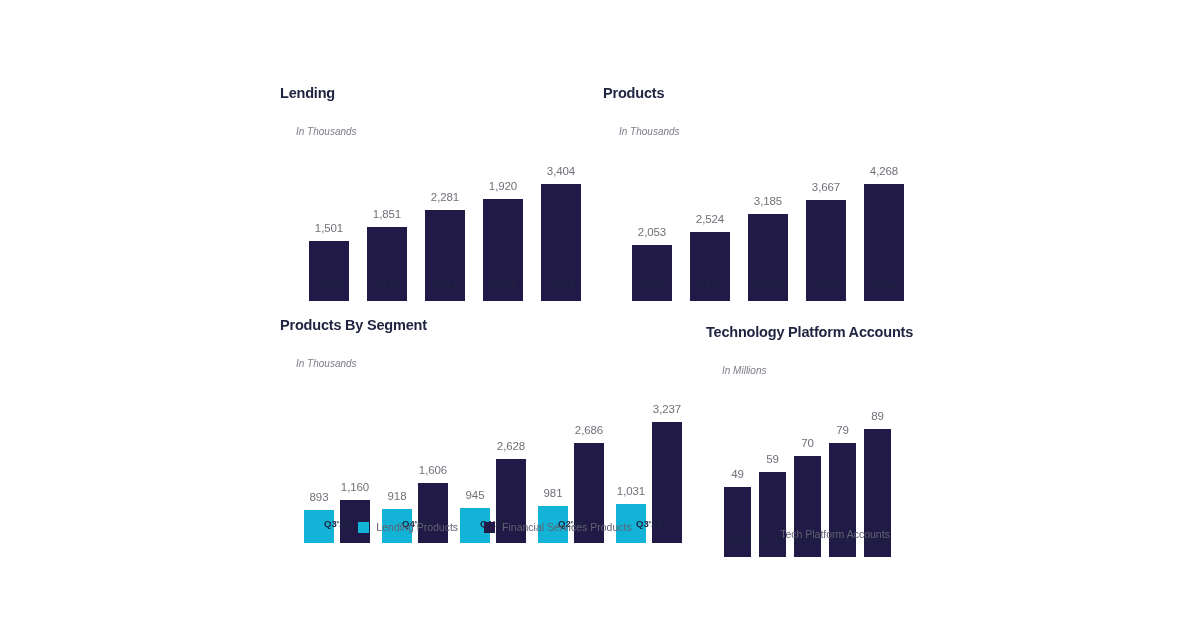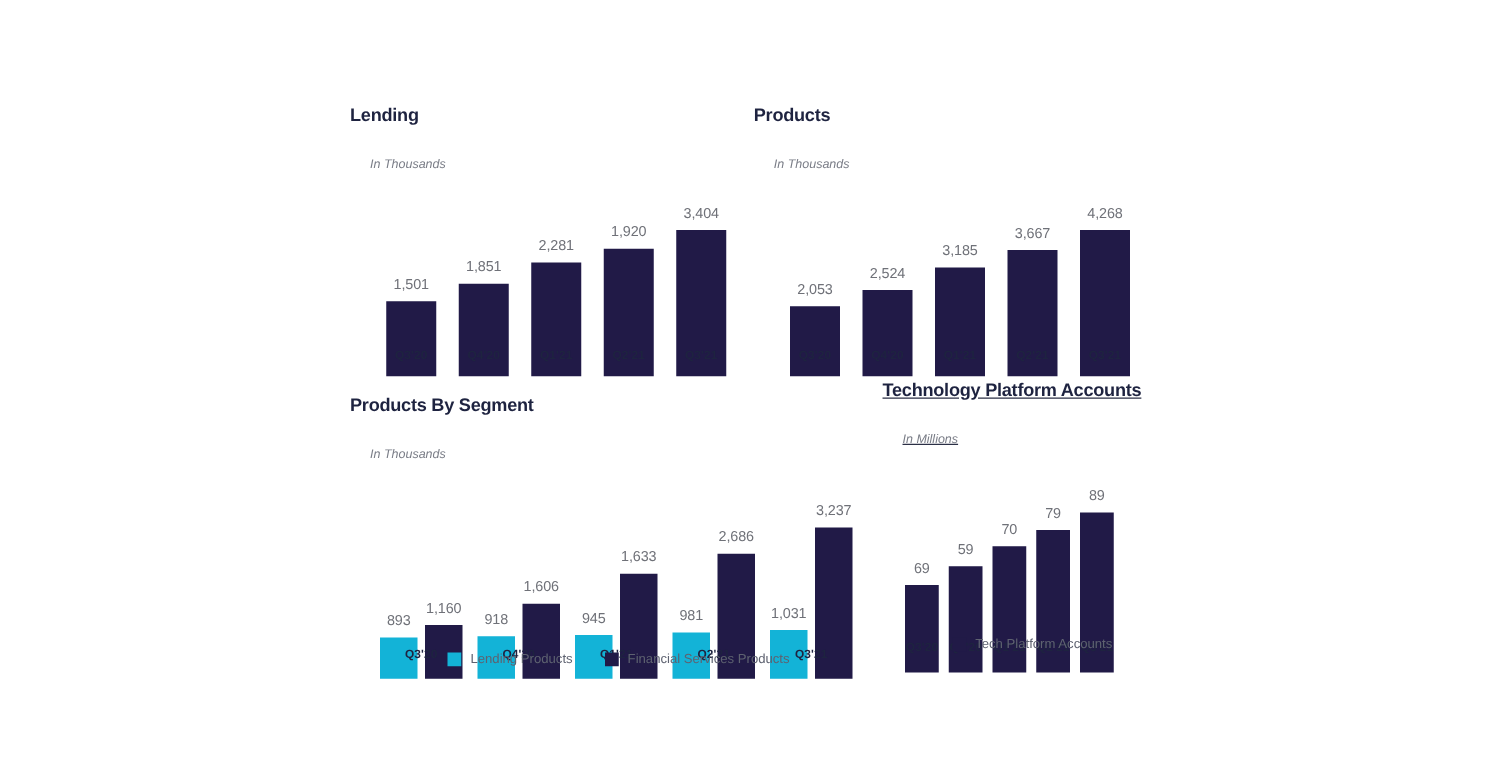--- a/index.html
+++ b/index.html
@@ -21,21 +21,21 @@
     background: #ffffff;
   }
 
   
   .panel {
     position: absolute;
   }
   #panel-members        { left: 280px; top: 86px;  width: 310px; height: 215px; }
   #panel-products       { left: 603px; top: 86px;  width: 310px; height: 215px; }
   #panel-segment        { left: 280px; top: 318px; width: 410px; height: 225px; }
-  #panel-tech           { left: 706px; top: 306px; width: 200px; height: 225px; text-decoration: underline; }
+  #panel-tech           { left: 706px; top: 325px; width: 200px; height: 225px; }
 
   .panel-title {
     font-size: 14.5px;
     font-weight: bold;
     color: #1e2340;
     letter-spacing: -0.2px;
     line-height: 1;
     margin: 0;
     white-space: nowrap;
   }
@@ -277,21 +277,21 @@
             </div>
             <div class="tick" style="top: 150px;">Q4'20</div>
           </div>
           <div class="col" style="left: 174px; width: 78px;">
             <div class="bars" style="height: 143px; gap: 6px;">
               <div class="bar-wrap">
                 <div class="bar-value">945</div>
                 <div class="bar lending" style="width: 30px; background: rgb(19, 179, 215); height: 35px;"></div>
               </div>
               <div class="bar-wrap">
-                <div class="bar-value">1,633</div>
+                <div class="bar-value">2,628</div>
                 <div class="bar" style="width: 30px; background: rgb(33, 26, 71); height: 84px;"></div>
               </div>
             </div>
             <div class="tick" style="top: 150px;">Q1'21</div>
           </div>
           <div class="col" style="left: 252px; width: 78px;">
             <div class="bars" style="height: 143px; gap: 6px;">
               <div class="bar-wrap">
                 <div class="bar-value">981</div>
                 <div class="bar lending" style="width: 30px; background: rgb(19, 179, 215); height: 37px;"></div>
@@ -331,21 +331,21 @@
   </div>
 
   <div class="panel" id="panel-tech">
     <div class="panel-title">Technology Platform Accounts</div>
     <div class="panel-subtitle">In Millions</div>
     <div class="plot" style="top:50px; height:182px; width:200px;">
       <div class="plot-inner">
           <div class="col" style="left: 14px; width: 35px;">
             <div class="bars" style="height: 150px;">
               <div class="bar-wrap">
-                <div class="bar-value">69</div>
+                <div class="bar-value">49</div>
                 <div class="bar" style="width: 27px; background: rgb(33, 26, 71); height: 70px;"></div>
               </div>
             </div>
             <div class="tick" style="top: 157px;">Q3'20</div>
           </div>
           <div class="col" style="left: 49px; width: 35px;">
             <div class="bars" style="height: 150px;">
               <div class="bar-wrap">
                 <div class="bar-value">59</div>
                 <div class="bar" style="width: 27px; background: rgb(33, 26, 71); height: 85px;"></div>

